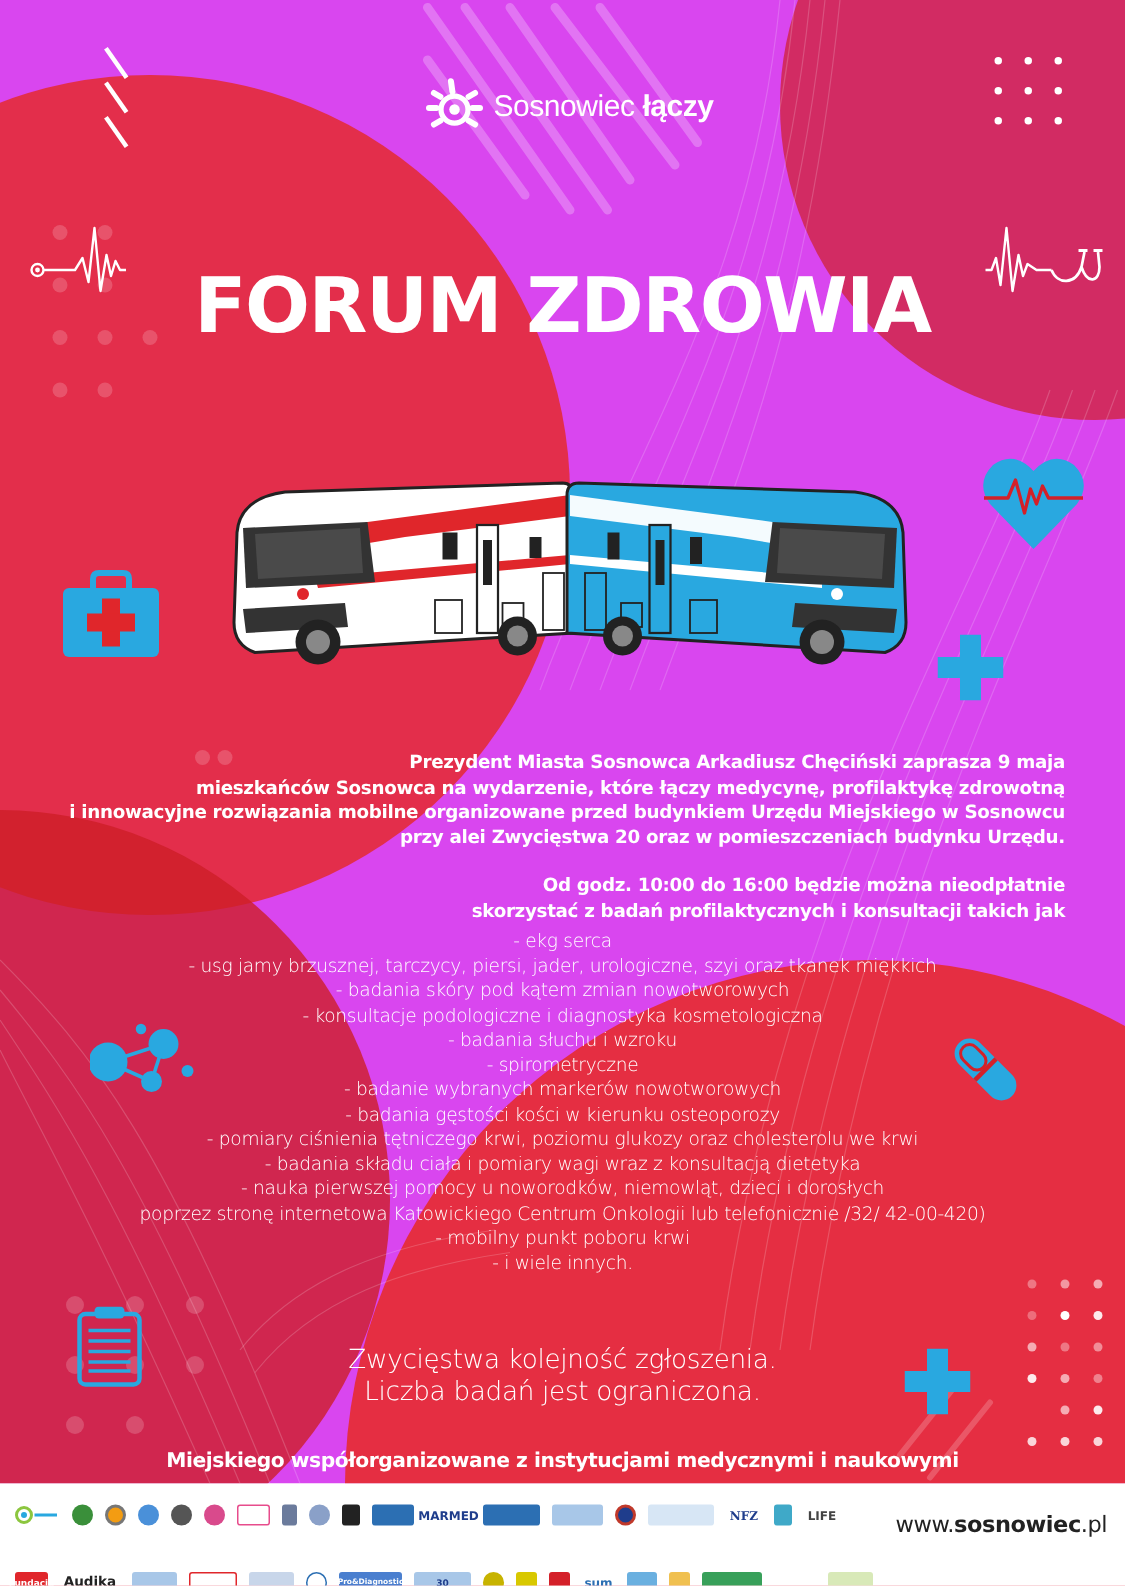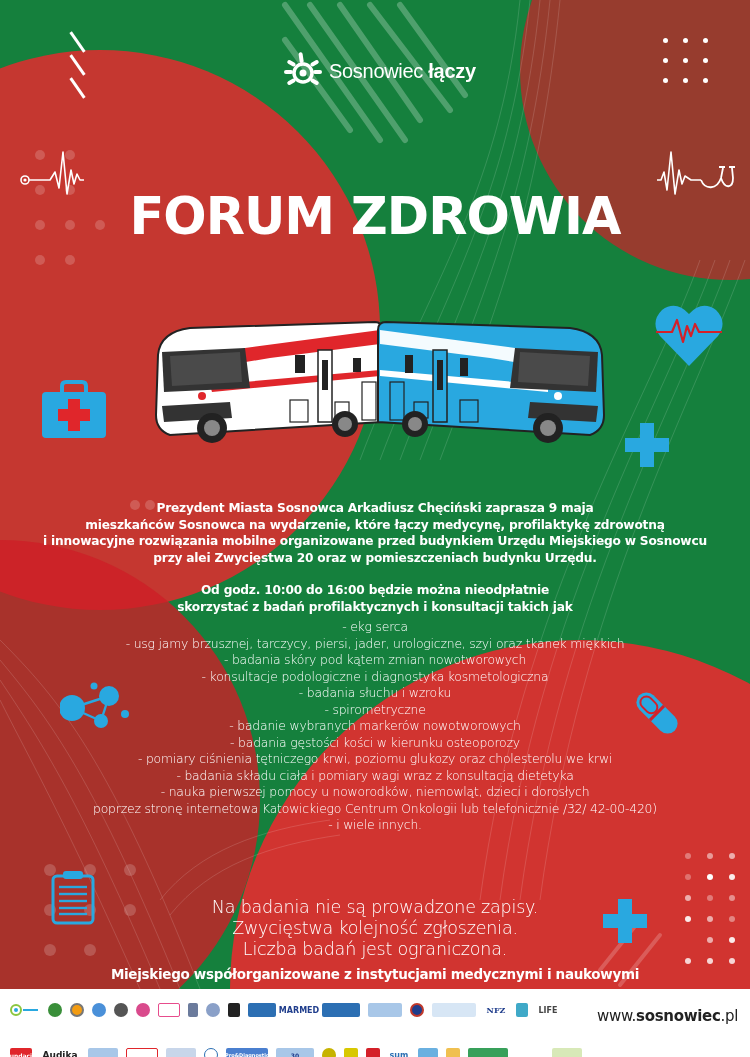--- a/index.html
+++ b/index.html
@@ -1,51 +1,51 @@
 <!DOCTYPE html>
 <html><head>
 <meta charset="utf-8">
 <style>
   * { box-sizing: border-box; margin: 0; padding: 0; }
   html, body { width: 750px; height: 1057px; overflow: hidden; background: #fff; }
   body { font-family: "DejaVu Sans", sans-serif; position: relative; }
 
   .poster {
     position: absolute; left: 0; top: 0; width: 750px; height: 989px;
-    background: #15803d; overflow: hidden;
+    background: #d946ef; overflow: hidden;
   }
   .bg-blob1 { position: absolute; left: -180px; top: 50px; width: 560px; height: 560px; border-radius: 50%; background: #e42a2e; opacity: .85; }
   .bg-blob2 { position: absolute; left: 230px; top: 640px; width: 700px; height: 700px; border-radius: 50%; background: #e52b2f; opacity: .9; }
   .bg-blob3 { position: absolute; left: -260px; top: 540px; width: 520px; height: 520px; border-radius: 50%; background: #cd1e27; opacity: .8; }
   .bg-blob4 { position: absolute; left: 520px; top: -140px; width: 420px; height: 420px; border-radius: 50%; background: #cf1f28; opacity: .7; }
   .bg-lines { position: absolute; inset: 0; }
 
   .slash-group { position: absolute; left: 68px; top: 30px; width: 30px; height: 75px; }
   .slash-group span { position: absolute; width: 3px; height: 24px; background: #fff; transform: rotate(-35deg); }
 
   .dots-grid { position: absolute; display: grid; gap: 10px; }
   .dots-grid span { width: 5px; height: 5px; border-radius: 50%; background: #fff; display: block; }
 
   .logo { position: absolute; left: 283px; top: 50px; height: 42px; display: flex; align-items: center; gap: 6px; }
   .logo-text { color: #fff; font-family: "Liberation Sans", sans-serif; font-size: 20px; letter-spacing: -0.3px; font-stretch: condensed; }
   .logo-text b { font-weight: 700; }
 
   .title { position: absolute; left: 0; width: 750px; text-align: center; color: #fff; font-family: "DejaVu Sans", sans-serif; font-weight: 900; font-size: 51px; line-height: 54px; letter-spacing: -1px; }
   .title.l1 { top: 125px; }
-  .title.l2 { top: 190px; }
+  .title.l2 { top: 178px; }
   .subtitle { position: absolute; top: 235px; left: 0; width: 750px; text-align: center; color: #fff; font-family: "DejaVu Sans", sans-serif; font-weight: 300; font-size: 33px; letter-spacing: 0.5px; }
 
   .ecg { position: absolute; }
 
   .trucks { position: absolute; left: 150px; top: 310px; width: 460px; height: 140px; }
 
   .icon { position: absolute; }
 
   .intro { position: absolute; left: 40px; width: 670px; top: 500px; text-align: center; color: #fff; font-weight: 700; font-size: 12.2px; line-height: 16.6px; font-family: "DejaVu Sans", sans-serif; letter-spacing: -0.2px; }
-  .intro p { margin: 0; }
+  .intro p { margin: 0; text-align: right; }
   .intro .gap { height: 16px; }
 
   .list { position: absolute; left: 20px; width: 710px; top: 619px; text-align: center; color: #fff; font-size: 12.4px; line-height: 16.5px; font-family: "DejaVu Sans", sans-serif; font-weight: 300; letter-spacing: -0.2px; }
   .list div { white-space: nowrap; }
 
   .notice { position: absolute; left: 0; width: 750px; top: 897px; text-align: center; color: #fff; font-size: 17.5px; line-height: 21px; font-family: "DejaVu Sans", sans-serif; font-weight: 300; letter-spacing: -0.2px; }
   .co-org { position: absolute; left: 0; width: 750px; top: 966px; text-align: center; color: #fff; font-size: 13.5px; font-weight: 700; font-family: "DejaVu Sans", sans-serif; letter-spacing: -0.3px; }
 
   .footer { position: absolute; left: 0; top: 989px; width: 750px; height: 68px; background: #fff; }
   .partners-row { position: absolute; left: 10px; display: flex; align-items: center; gap: 8px; }
@@ -302,25 +302,25 @@
     <div>- badania skóry pod kątem zmian nowotworowych</div>
     <div>- konsultacje podologiczne i diagnostyka kosmetologiczna</div>
     <div>- badania słuchu i wzroku</div>
     <div>- spirometryczne</div>
     <div>- badanie wybranych markerów nowotworowych</div>
     <div>- badania gęstości kości w kierunku osteoporozy</div>
     <div>- pomiary ciśnienia tętniczego krwi, poziomu glukozy oraz cholesterolu we krwi</div>
     <div>- badania składu ciała i pomiary wagi wraz z konsultacją dietetyka</div>
     <div>- nauka pierwszej pomocy u noworodków, niemowląt, dzieci i dorosłych</div>
     <div>poprzez stronę internetowa Katowickiego Centrum Onkologii lub telefonicznie /32/ 42-00-420)</div>
+    <div>- mobilny punkt poboru krwi</div>
     <div>- i wiele innych.</div>
   </div>
 
   <div class="notice">
-    <div>Na badania nie są prowadzone zapisy.</div>
     <div>Zwycięstwa kolejność zgłoszenia.</div>
     <div>Liczba badań jest ograniczona.</div>
   </div>
 
   <div class="co-org">Miejskiego współorganizowane z instytucjami medycznymi i naukowymi</div>
 </div>
 
 <div class="footer">
   <div class="partners-row" style="top:14px;">
     <div class="partner" style="width:30px; background:none;">

